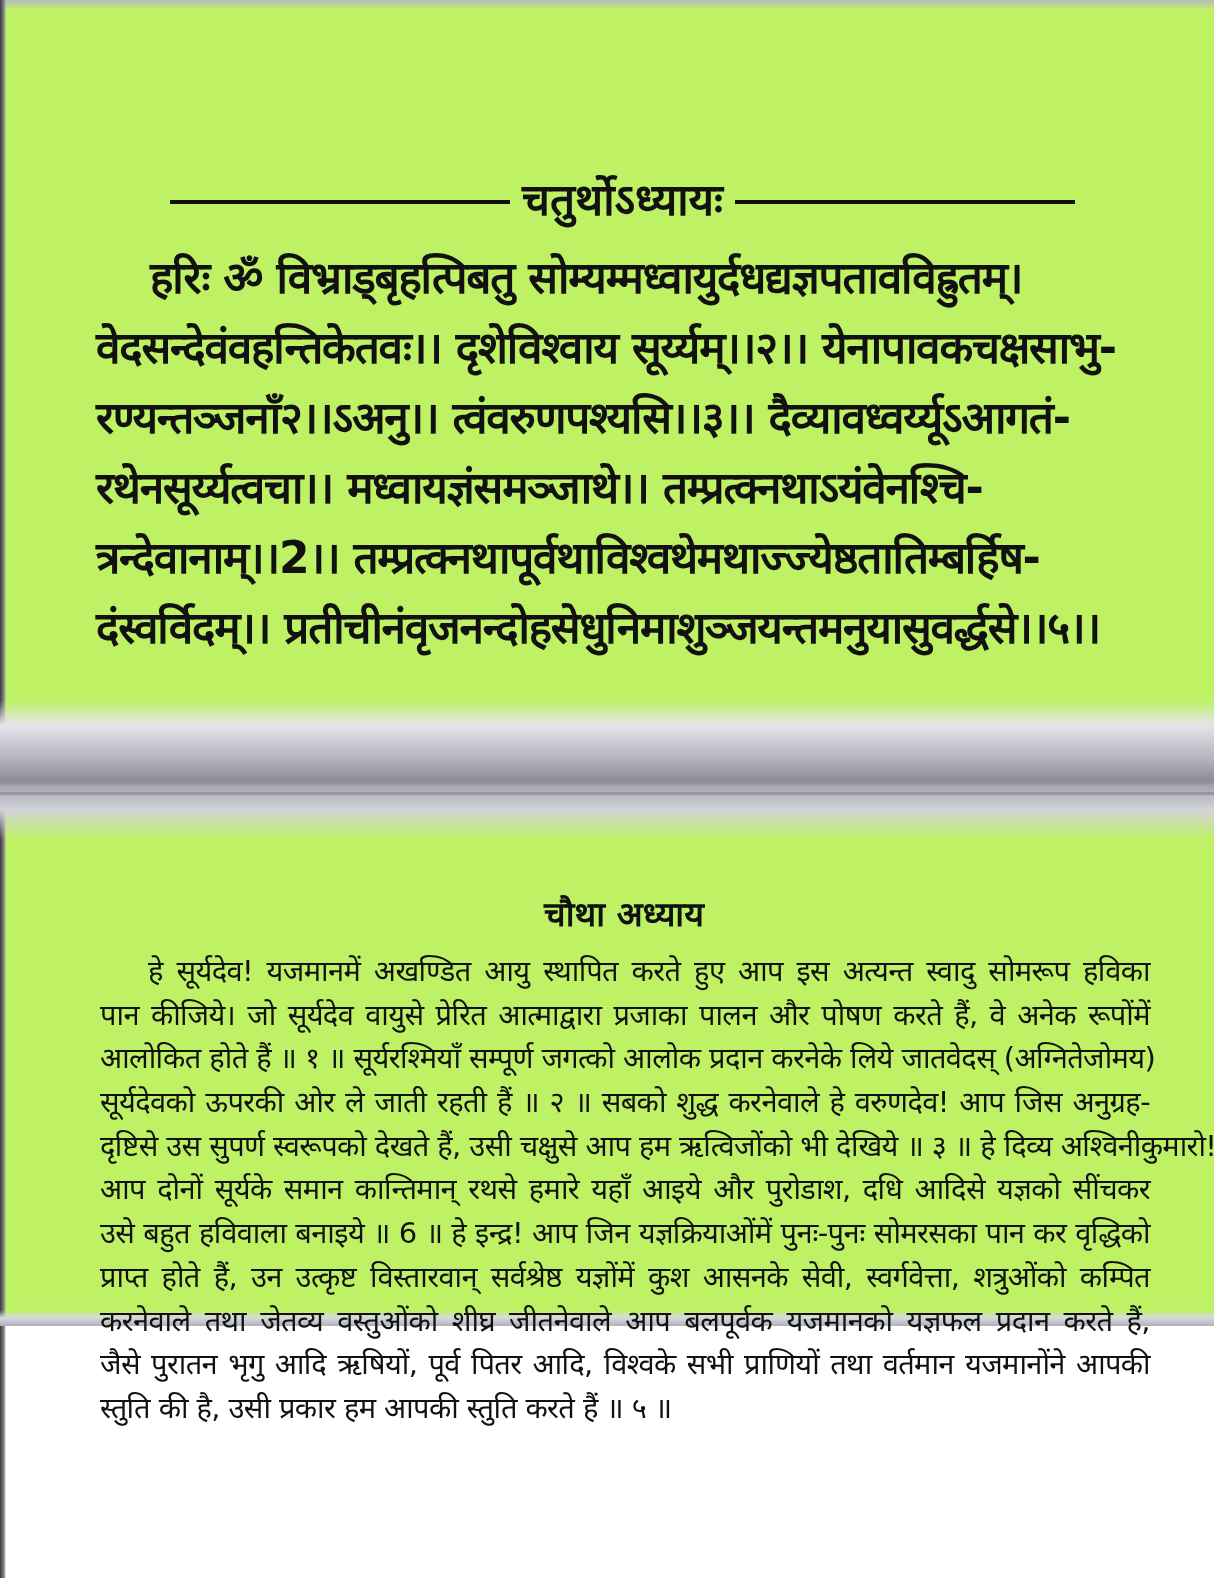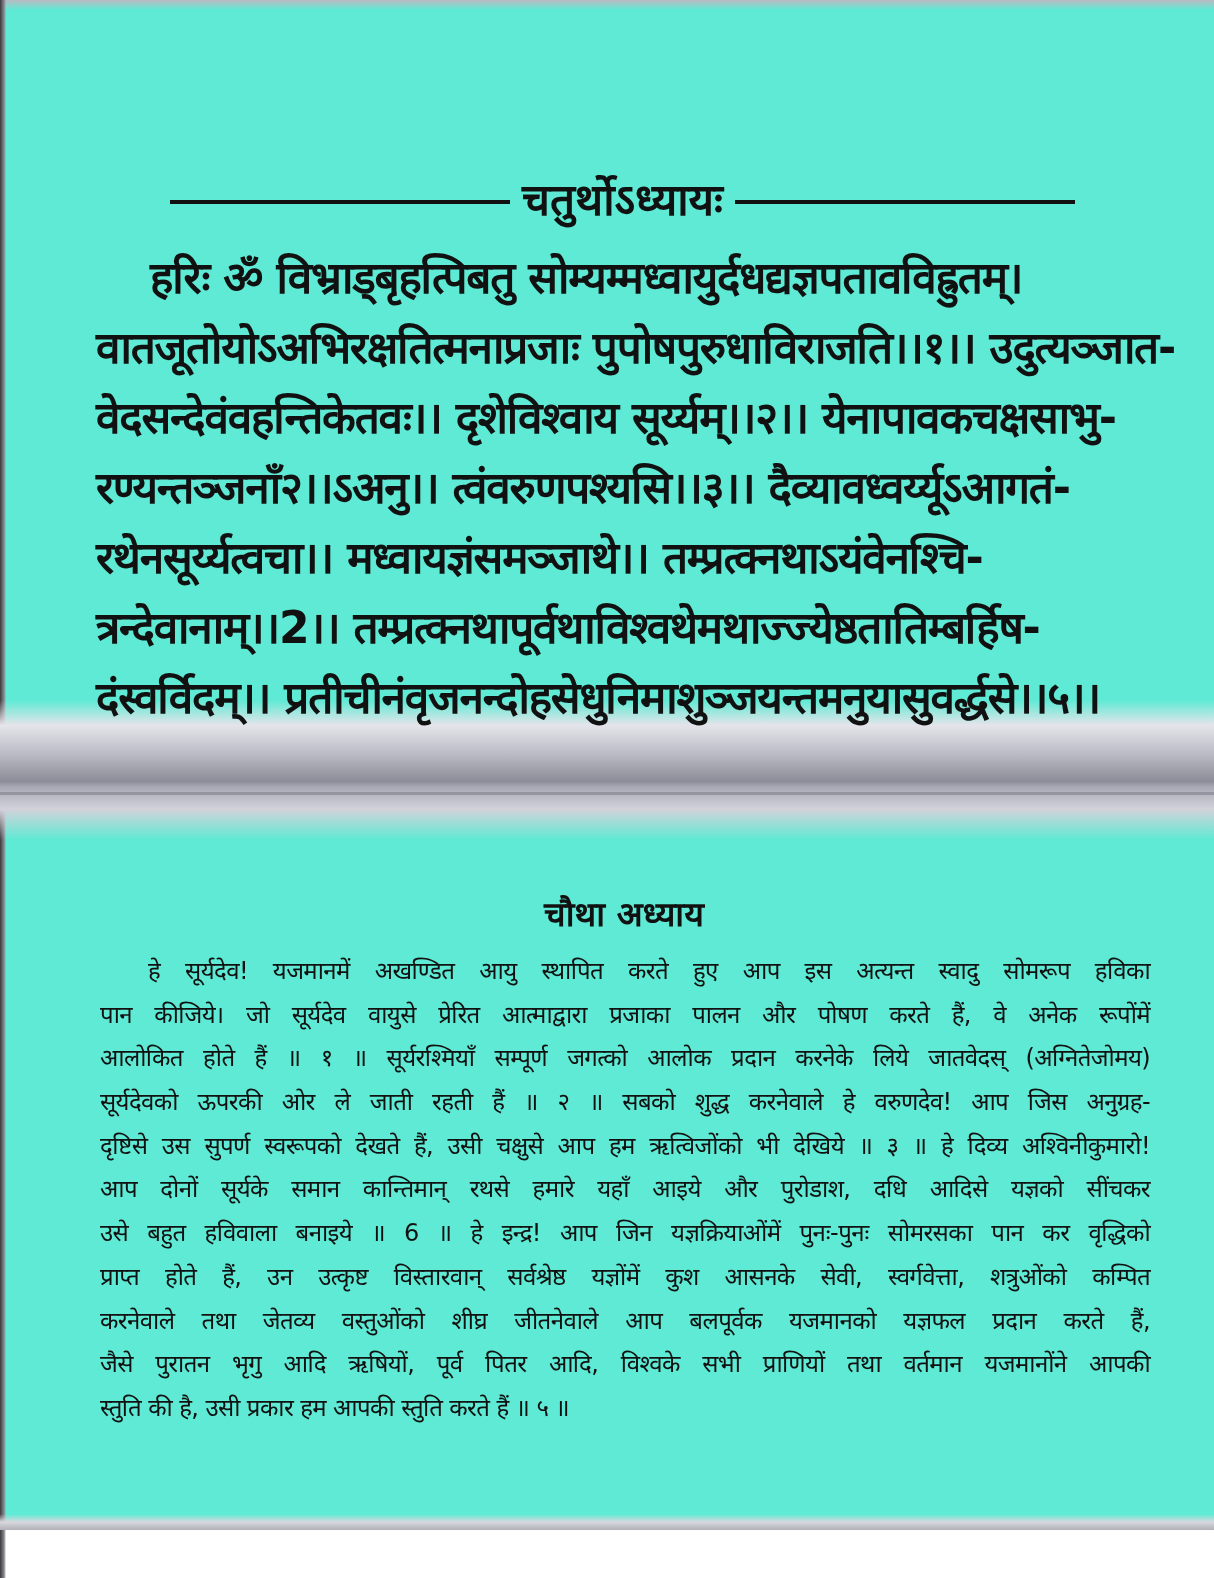--- a/index.html
+++ b/index.html
@@ -8,22 +8,22 @@
     height: 1578px;
     position: relative;
     overflow: hidden;
     background: #ffffff;
     font-family: "DejaVu Sans", "Liberation Sans", sans-serif;
     color: #111111;
   }
   .page {
     position: absolute;
     left: 0; top: 0;
-    width: 1214px; height: 1530px;
-    background: #5eead4;
+    width: 1214px; height: 1326px;
+    background: #bef264;
   }
   
   .edge-left {
     position: absolute; left: 0; top: 0;
     width: 6px; height: 1578px;
     background: linear-gradient(to right, #3a3a3e, #8a8a90 70%, rgba(255,255,255,0));
   }
   .edge-top {
     position: absolute; left: 0; top: 0;
     width: 1214px; height: 10px;
@@ -100,21 +100,21 @@
     font-weight: bold;
     font-size: 34px;
   }
   .hindi-block {
     position: absolute;
     left: 100px; top: 950px;
     width: 1050px;
   }
   .hindi-line {
     font-family: "DejaVu Sans", sans-serif;
-    font-size: 24px;
+    font-size: 29px;
     line-height: 43.7px;
     height: 43.7px;
     white-space: nowrap;
     letter-spacing: -0.6px;
     text-align: justify;
     text-align-last: justify;
   }
   .hindi-line.first { padding-left: 48px; }
   .hindi-line.last { text-align-last: left; }
 </style>
@@ -129,21 +129,20 @@
   <div class="edge-bottom"></div>
 
   <div class="sanskrit-heading">
     <div class="rule"></div>
     <div class="sanskrit-heading-text">चतुर्थोऽध्यायः</div>
     <div class="rule"></div>
   </div>
 
   <div class="mantra-block">
     <div class="mantra-line first">हरिः ॐ विभ्राड्बृहत्पिबतु सोम्यम्मध्वायुर्दधद्यज्ञपतावविह्रुतम्।</div>
-    <div class="mantra-line">वातजूतोयोऽअभिरक्षतित्मनाप्रजाः पुपोषपुरुधाविराजति।।१।। उदुत्यञ्जात-</div>
     <div class="mantra-line">वेदसन्देवंवहन्तिकेतवः।। दृशेविश्वाय सूर्य्यम्।।२।। येनापावकचक्षसाभु-</div>
     <div class="mantra-line">रण्यन्तञ्जनाँ२।।ऽअनु।। त्वंवरुणपश्यसि।।३।। दैव्यावध्वर्य्यूऽआगतं-</div>
     <div class="mantra-line">रथेनसूर्य्यत्वचा।। मध्वायज्ञंसमञ्जाथे।। तम्प्रत्क्नथाऽयंवेनश्चि-</div>
     <div class="mantra-line">त्रन्देवानाम्।।2।। तम्प्रत्क्नथापूर्वथाविश्वथेमथाज्ज्येष्ठतातिम्बर्हिष-</div>
     <div class="mantra-line">दंस्वर्विदम्।। प्रतीचीनंवृजनन्दोहसेधुनिमाशुञ्जयन्तमनुयासुवर्द्धसे।।५।।</div>
   </div>
 
   <div class="hindi-heading">चौथा अध्याय</div>
 
   <div class="hindi-block">

